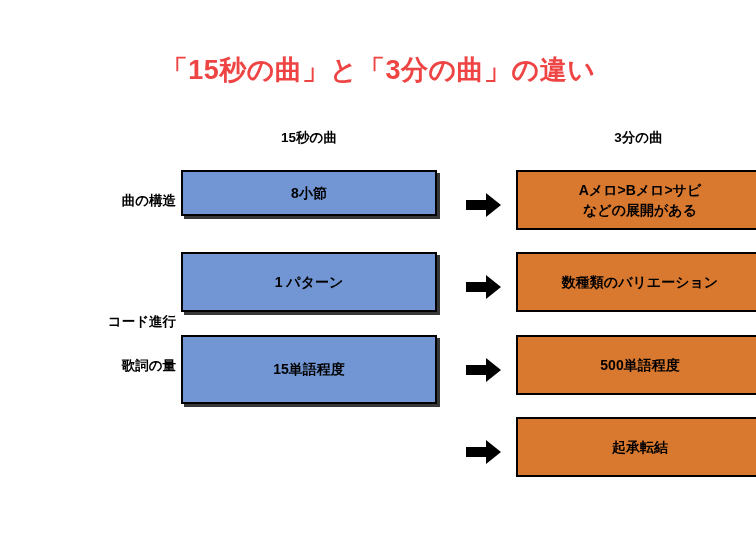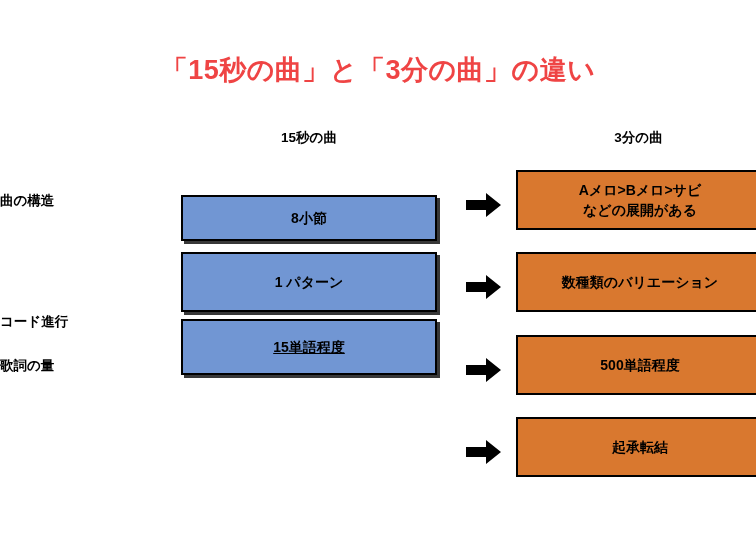--- a/index.html
+++ b/index.html
@@ -45,21 +45,21 @@
     width: 256px;
   }
   .col-head.right {
     left: 516px;
     width: 245px;
   }
   .row-label {
     position: absolute;
     left: 0;
     width: 176px;
-    text-align: left;
+    text-align: right;
     font-size: 13.5px;
     font-weight: bold;
     white-space: nowrap;
   }
   .box {
     position: absolute;
     box-sizing: border-box;
     border: 2px solid #000000;
     display: flex;
     align-items: center;
@@ -99,21 +99,21 @@
 <body>
 
 <div id="page">
 
   <div class="title">「15秒の曲」と「3分の曲」の違い</div>
 
   <div class="col-head left">15秒の曲</div>
   <div class="col-head right">3分の曲</div>
 
   <div class="row-label" style="top:192px;">曲の構造</div>
-  <div class="box blue" style="top:170px; height:46px;margin-top:25px;">
+  <div class="box blue" style="top:170px; height:46px;">
     <span class="box-text">8小節</span>
   </div>
   <div class="arrow" style="top:190px;">
     <svg width="40" height="30" viewBox="0 0 40 30" aria-hidden="true">
       <path d="M2 10 L22 10 L22 3 L37 15 L22 27 L22 20 L2 20 Z" fill="#000000"></path>
     </svg>
   </div>
   <div class="box orange" style="top:170px; height:60px;">
     <span class="box-text">
       <span>Aメロ&gt;Bメロ&gt;サビ</span><br>
@@ -128,21 +128,21 @@
   <div class="arrow" style="top:272px;">
     <svg width="40" height="30" viewBox="0 0 40 30" aria-hidden="true">
       <path d="M2 10 L22 10 L22 3 L37 15 L22 27 L22 20 L2 20 Z" fill="#000000"></path>
     </svg>
   </div>
   <div class="box orange" style="top:252px; height:60px;">
     <span class="box-text">数種類のバリエーション</span>
   </div>
 
   <div class="row-label" style="top:357px;">歌詞の量</div>
-  <div class="box blue" style="top:319px; height:56px;text-decoration:underline;">
+  <div class="box blue" style="top:335px; height:69px;">
     <span class="box-text">15単語程度</span>
   </div>
   <div class="arrow" style="top:355px;">
     <svg width="40" height="30" viewBox="0 0 40 30" aria-hidden="true">
       <path d="M2 10 L22 10 L22 3 L37 15 L22 27 L22 20 L2 20 Z" fill="#000000"></path>
     </svg>
   </div>
   <div class="box orange" style="top:335px; height:60px;">
     <span class="box-text">500単語程度</span>
   </div>

